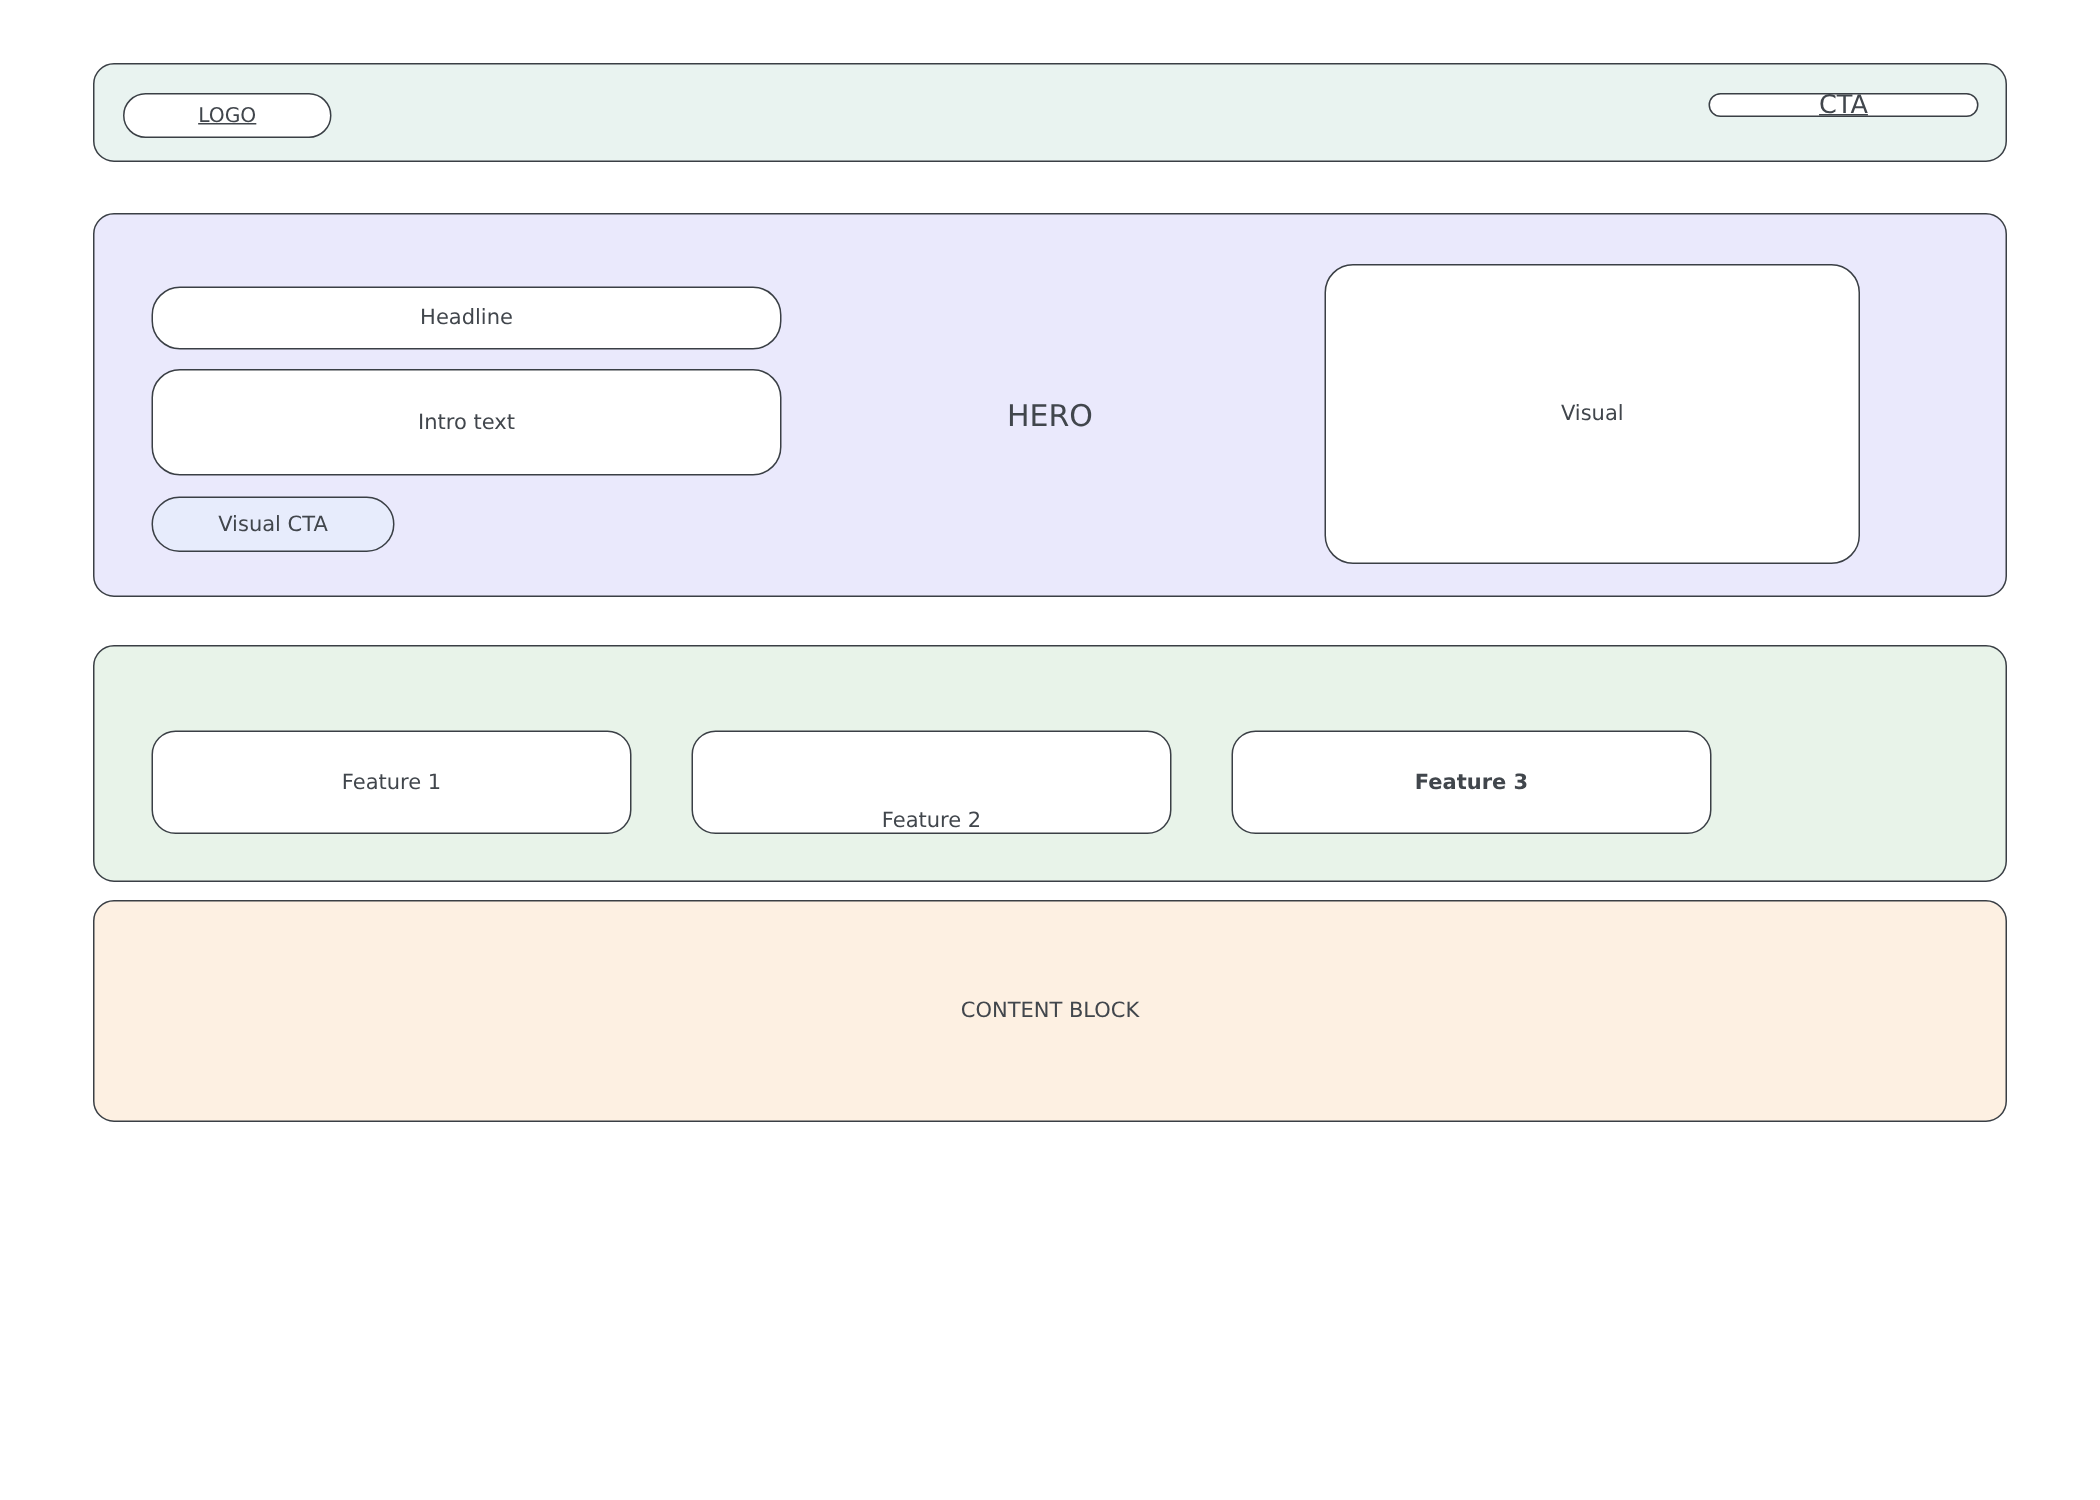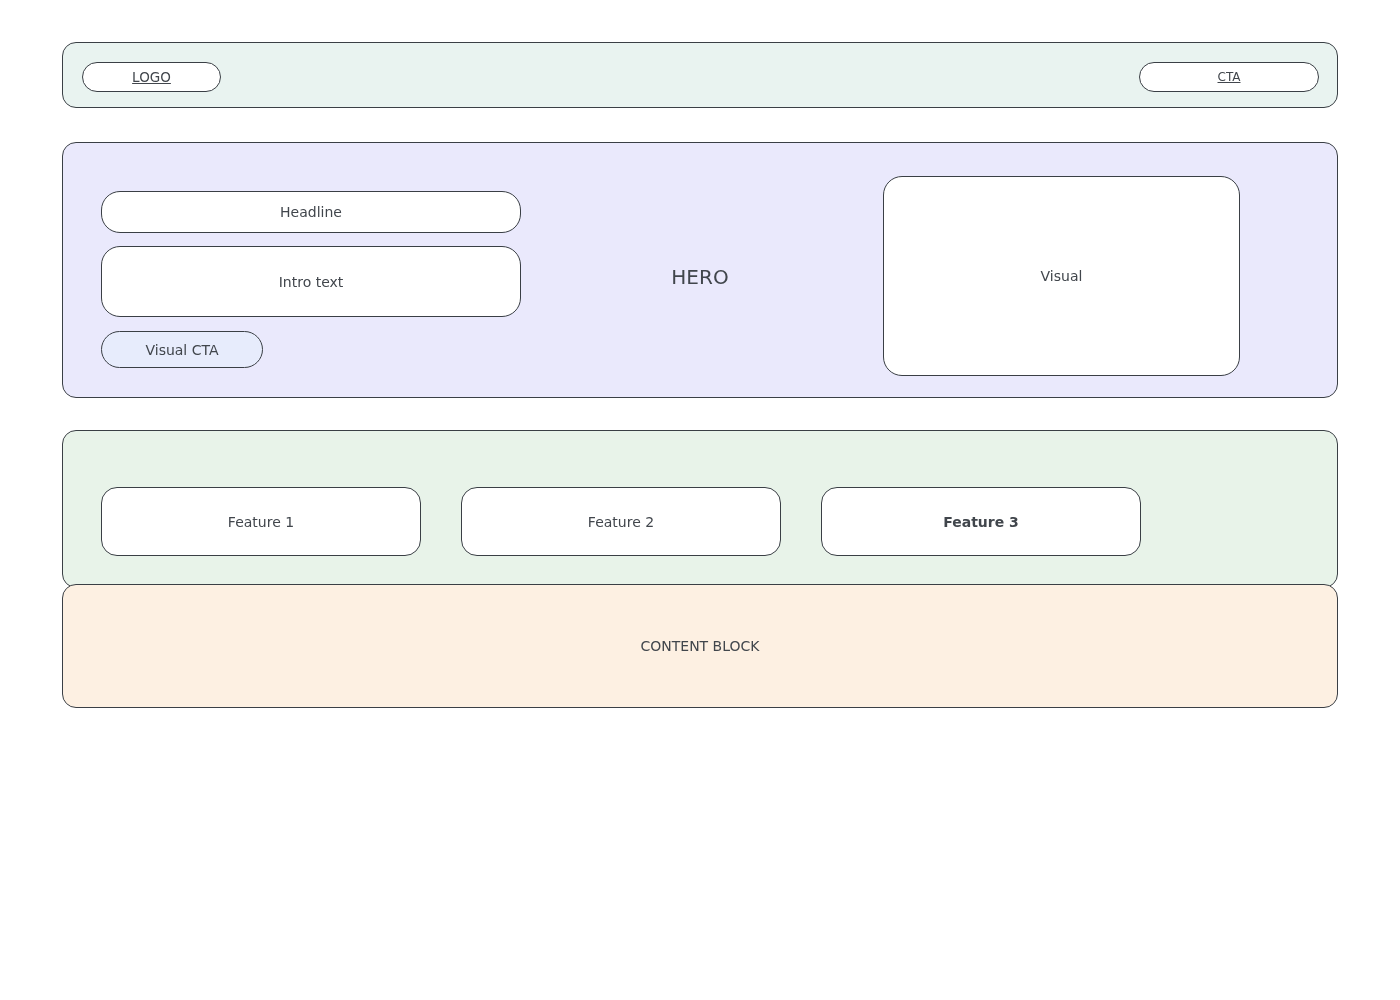--- a/index.html
+++ b/index.html
@@ -21,38 +21,38 @@
     position: absolute;
     left: 62px;
     width: 1276px;
     box-sizing: border-box;
     border: 1.7px solid var(--border, #3a3f45);
     border-radius: 14px;
   }
   .sec-header   { top: 42px;  height: 66px;  background: var(--header-bg, #e9f3f0); }
   .sec-hero     { top: 142px; height: 256px; background: var(--hero-bg, #eae9fc); }
   .sec-features { top: 430px; height: 158px; background: var(--features-bg, #e8f3e9); }
-  .sec-content  { top: 584px; height: 124px; background: var(--content-bg, #fdf0e2); }
+  .sec-content  { top: 600px; height: 148px; background: var(--content-bg, #fdf0e2); }
   .sec-final    { top: 810px; height: 120px; background: var(--final-cta-bg, #e8eefb); }
 
   .box, .pill {
     position: absolute;
     box-sizing: border-box;
     background: var(--card-bg, #ffffff);
     border: 1.7px solid var(--border, #3a3f45);
     display: flex;
     align-items: center;
     justify-content: center;
     font-size: 14px;
     color: var(--text, #41464c);
   }
   .pill { border-radius: 999px; }
 
   .logo-pill { left: 19px;  top: 19px; width: 139px; height: 30px; font-size: 13.5px; text-decoration: underline; }
-  .cta-pill  { right: 18px; top: 19px; width: 180px; height: 30px; font-size: 12px; text-decoration: underline; }
+  .cta-pill  { right: 18px; top: 19px; width: 180px; height: 16px; font-size: 17px; text-decoration: underline; }
 
   .headline-box { left: 38px; top: 48px;  width: 420px; height: 42px;  border-radius: 19px; }
   .intro-box    { left: 38px; top: 103px; width: 420px; height: 71px;  border-radius: 19px; }
   .primary-cta  { left: 38px; top: 188px; width: 162px; height: 37px;
                   background: var(--primary-cta-bg, #e7ecfc); }
   .visual-box   { left: 820px; top: 33px; width: 357px; height: 200px; border-radius: 19px; text-align: center; }
 
   .section-label {
     position: absolute;
     left: 0; right: 0;
@@ -66,21 +66,21 @@
     inset: 0;
     display: flex;
     align-items: center;
     justify-content: center;
     font-size: 14px;
     color: var(--text, #41464c);
   }
 
   .feature-box { top: 56px; width: 320px; height: 69px; border-radius: 16px; }
   .feature-1 { left: 38px; }
-  .feature-2 { left: 398px; }
+  .feature-2 { left: 398px; align-items: flex-end; }
   .feature-3 { left: 758px; font-weight: bold; }
 </style>
 </head>
 <body>
 
 <div class="stage">
 
   <div class="section sec-header">
     <div class="pill logo-pill">
       <span>LOGO</span>

